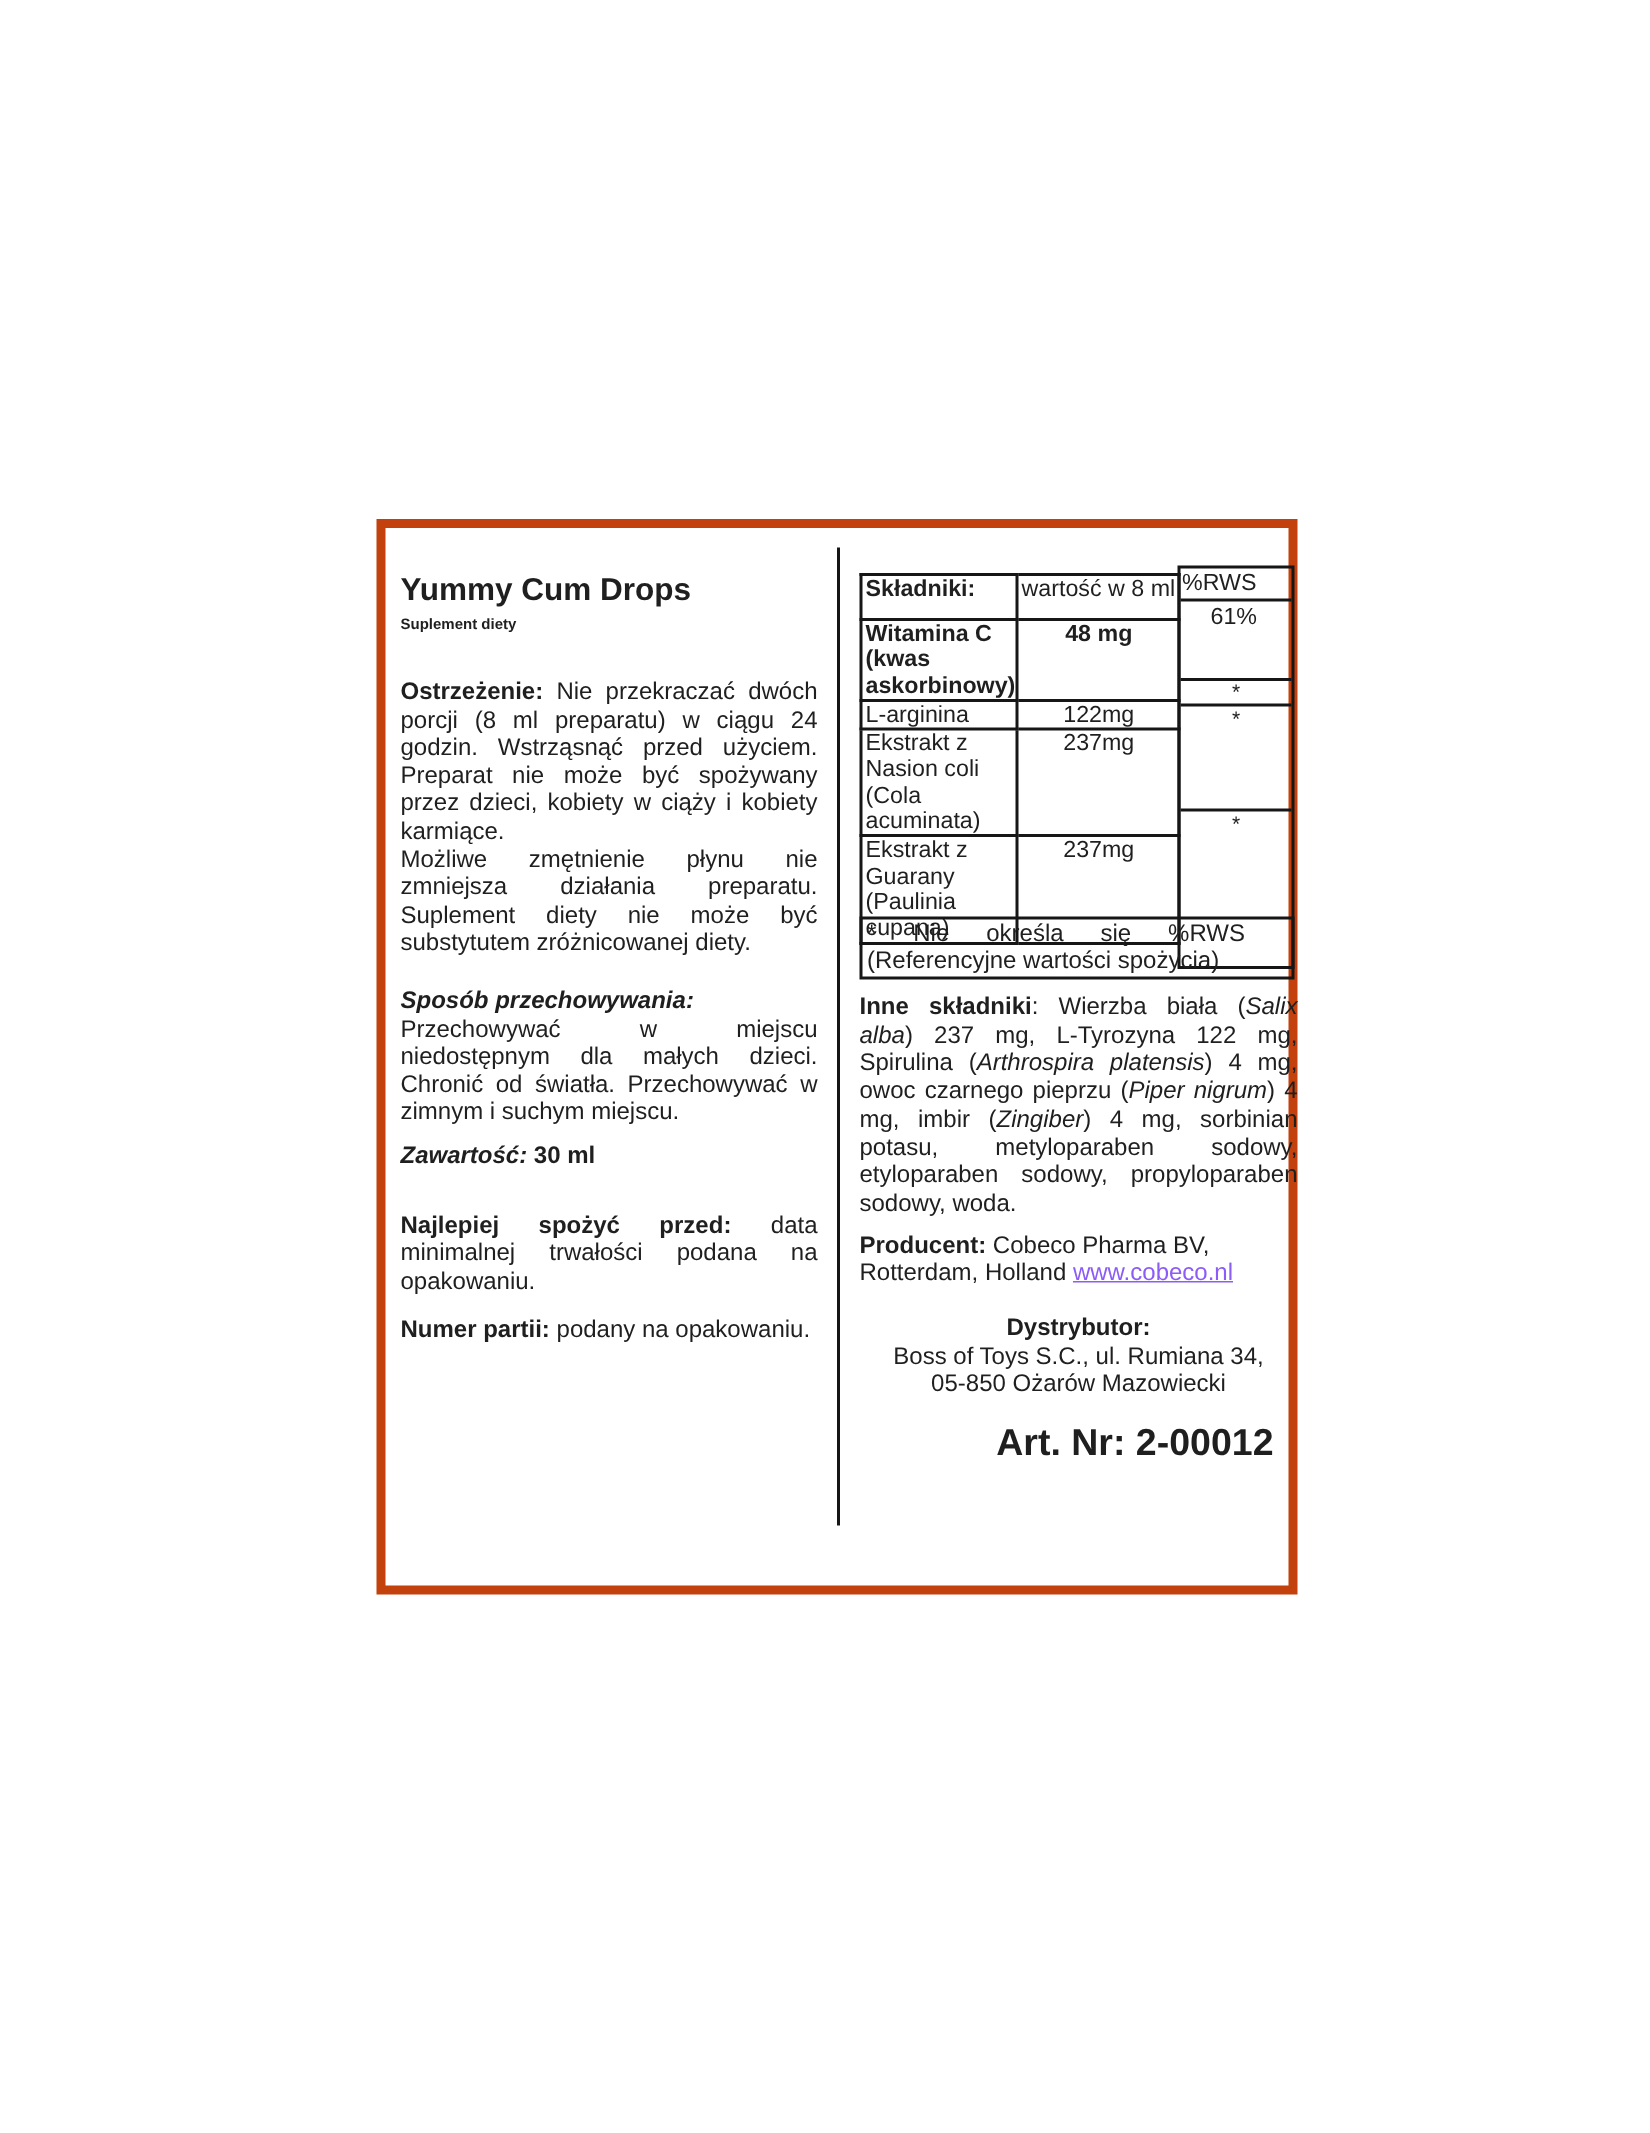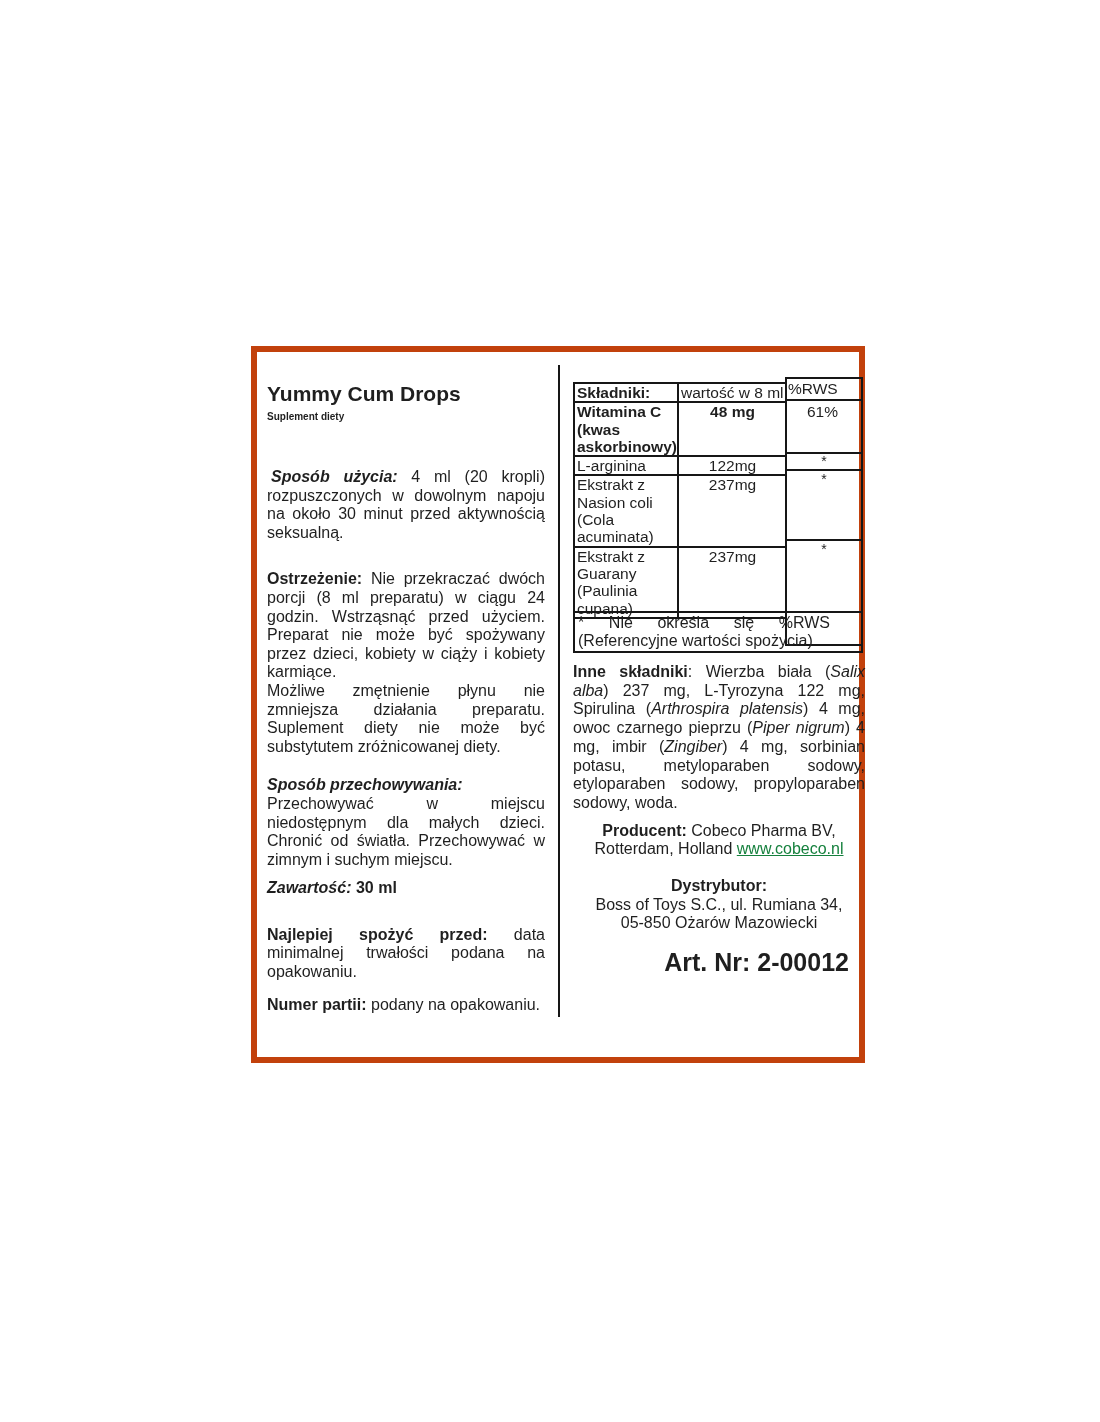--- a/index.html
+++ b/index.html
@@ -40,21 +40,21 @@
   table.main-tbl {
     position:absolute; left:0; top:5px;
     border-collapse:collapse; table-layout:fixed; width:212px;
   }
   table.main-tbl td {
     border:2px solid #161616; vertical-align:top;
     font-size:15.5px; line-height:17.3px; padding:0 1px 0 2px;
     overflow:hidden;
   }
   td.val { text-align:center; }
-  tr.hrow td { height:19px; }
+  tr.hrow td { height:30px; }
   tr.r1 td { height:53px;font-weight:bold; }
   tr.r2 td { height:18px; }
   tr.r3 td { height:70px; }
   tr.r4 td { height:65px; }
   .rws-box {
     position:absolute; left:212px; top:0;
     width:78px; height:269px; border:2px solid #161616;
     font-size:15.5px; line-height:17.3px;text-decoration:underline;
   }
   .rws-line { position:absolute; left:0; width:100%; height:2px; background:#161616; }
@@ -65,36 +65,35 @@
   .rws-a2 { top:92px; text-align:center; font-size:14px; }
   .rws-a3 { top:162px; text-align:center; font-size:14px; }
   .tbl-footer {
     position:absolute; left:0; top:234px; width:290px;
     border:2px solid #161616; padding:1px 3px 2px 3px;
     font-size:16px; line-height:17.5px;
   }
   .foot-l1 { width:252px; text-align:justify; text-align-last:justify; }
   .p-other { margin-top:16px; text-align:justify; }
   .it { font-style:italic; }
-  .producer { margin-top:9px; text-align:center; }
-  .link { color:#15803d; text-decoration:underline; }
+  .producer { margin-top:9px; text-align:left; }
+  .link { color:#8b5cf6; text-decoration:underline; }
   .distributor { margin-top:18px; text-align:center; }
   .art-nr { margin-top:15px; text-align:right; padding-right:16px; font-size:25px; line-height:28px; font-weight:bold; }
 </style>
 </head>
 <body>
 
 <div class="page-box">
   <div class="col-divider"></div>
 
   <div class="left-col">
     <div class="title">Yummy Cum Drops</div>
     <div class="subtitle">Suplement diety</div>
 
-    <div class="p-usage"><span class="bi">Sposób użycia:</span><span> 4 ml (20 kropli) rozpuszczonych w dowolnym napoju na około 30 minut przed aktywnością seksualną.</span></div>
 
     <div class="p-warning">
       <div><span class="b">Ostrzeżenie:</span><span> Nie przekraczać dwóch porcji (8 ml preparatu) w ciągu 24 godzin. Wstrząsnąć przed użyciem. Preparat nie może być spożywany przez dzieci, kobiety w ciąży i kobiety karmiące.</span></div>
       <div>Możliwe zmętnienie płynu nie zmniejsza działania preparatu. Suplement diety nie może być substytutem zróżnicowanej diety.</div>
     </div>
 
     <div class="p-storage">
       <span class="bi storage-head">Sposób przechowywania:</span><span>Przechowywać w miejscu niedostępnym dla małych dzieci. Chronić od światła. Przechowywać w zimnym i suchym miejscu.</span>
     </div>
 

